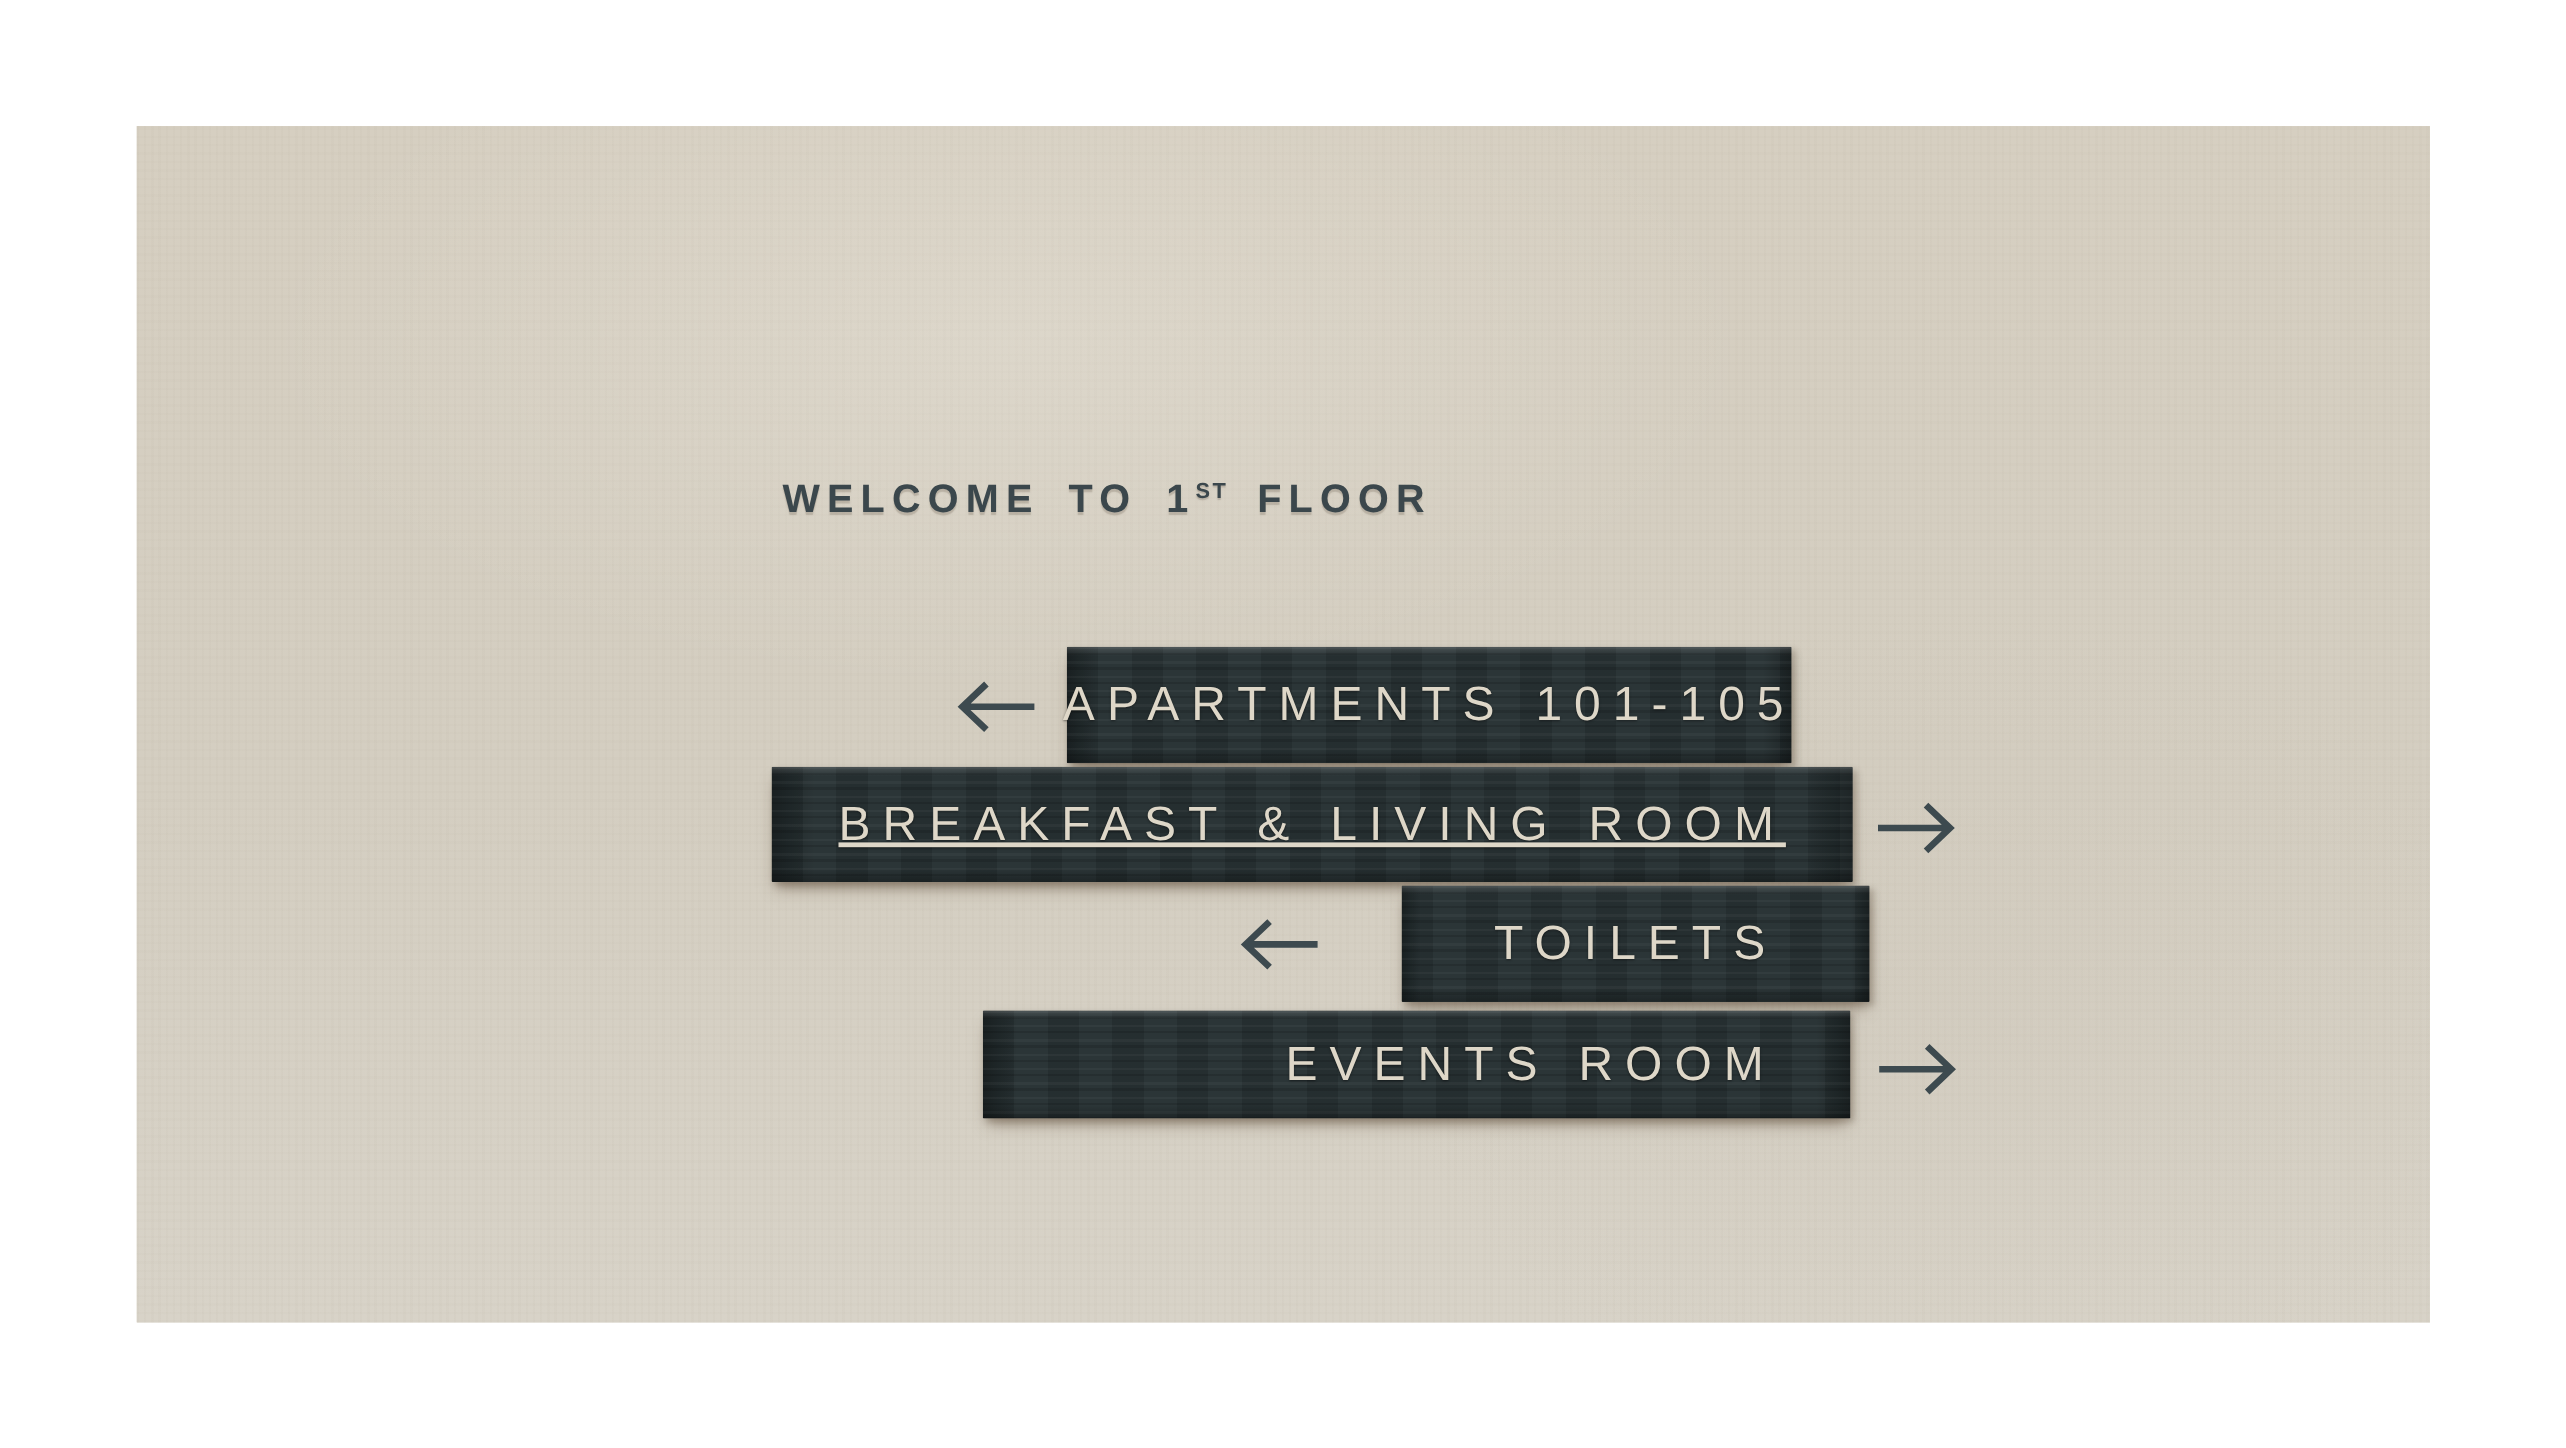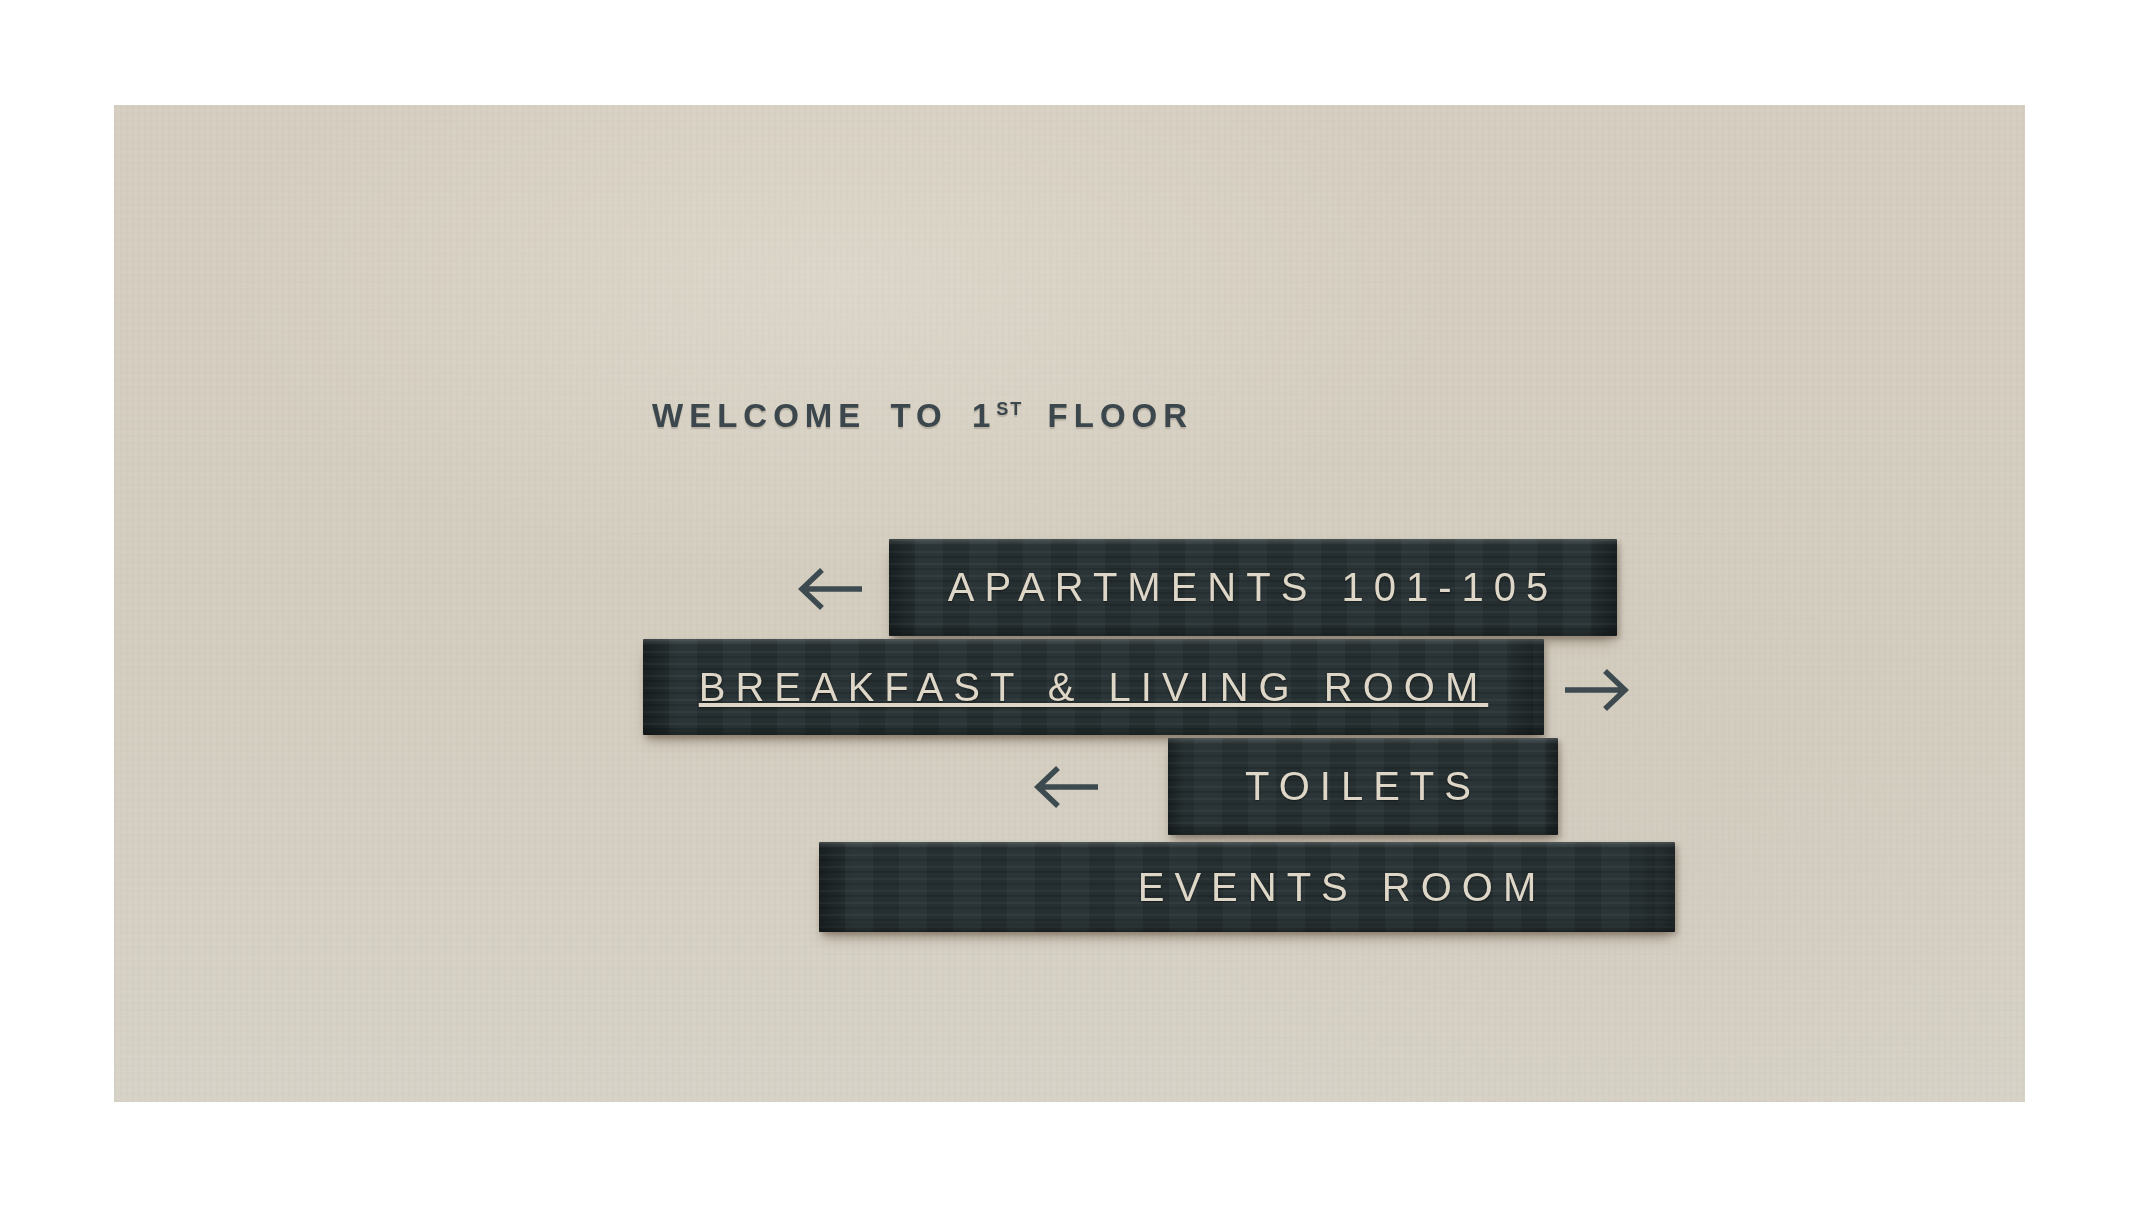--- a/index.html
+++ b/index.html
@@ -48,24 +48,24 @@
       repeating-linear-gradient(90deg, rgba(0,0,0,.06) 0 26px, rgba(255,255,255,.02) 26px 54px),
       linear-gradient(90deg, rgba(0,0,0,.32), rgba(0,0,0,0) 4%, rgba(0,0,0,0) 96%, rgba(0,0,0,.32));
     box-shadow:0 9px 12px -4px rgba(95,76,56,.50), 3px 3px 5px rgba(80,64,48,.28);
     border-radius:1px;
     color:var(--bar-text,#ded7c8);
     font-size:40px;font-weight:normal;
     letter-spacing:10px;word-spacing:3px;
     text-shadow:0 1px 2px rgba(0,0,0,.45);
     white-space:nowrap;
   }
-  .bar-apartments{left:775px;top:434px;width:728px;height:97px;}
+  .bar-apartments{left:775px;top:434px;width:604px;height:97px;}
   .bar-breakfast {left:529px;top:534px;width:901px;height:96px;text-decoration:underline;}
   .bar-toilets   {left:1054px;top:633px;width:390px;height:97px;text-align:center;}
-  .bar-events    {left:705px;top:737px;width:856px;height:90px;padding-left:190px;box-sizing:border-box;}
+  .bar-events    {left:705px;top:737px;width:723px;height:90px;padding-left:190px;box-sizing:border-box;}
 
   
   .arrow{position:absolute;width:70px;height:48px;color:var(--arrow,#3d4a4f);}
   .arrow svg{display:block;width:100%;height:100%;}
   .arrow-1{left:682px;top:460px;}
   .arrow-2{left:1447px;top:561px;}
   .arrow-3{left:918px;top:658px;}
   .arrow-4{left:1448px;top:762px;}
 </style>
 </head>

